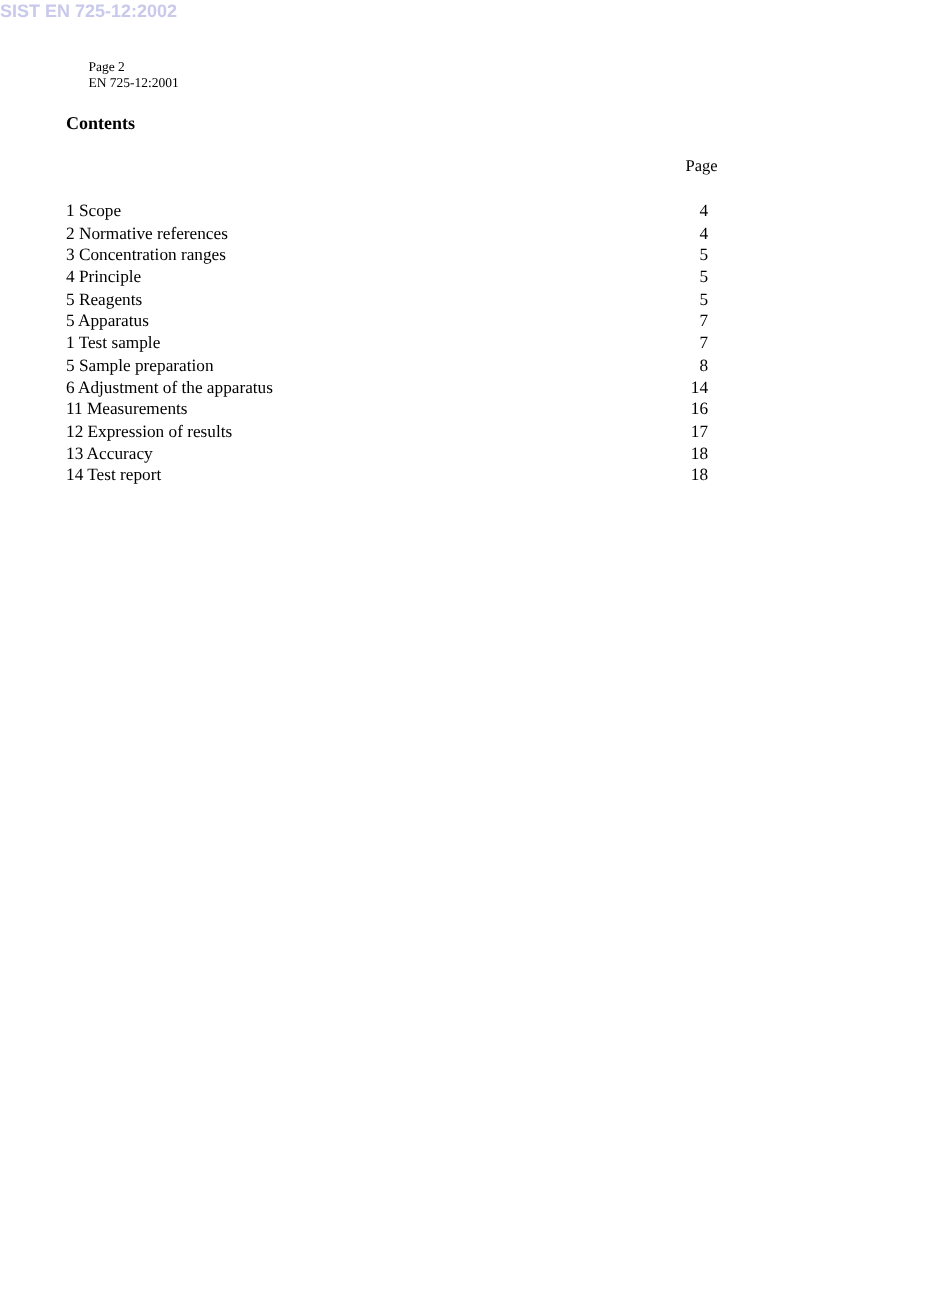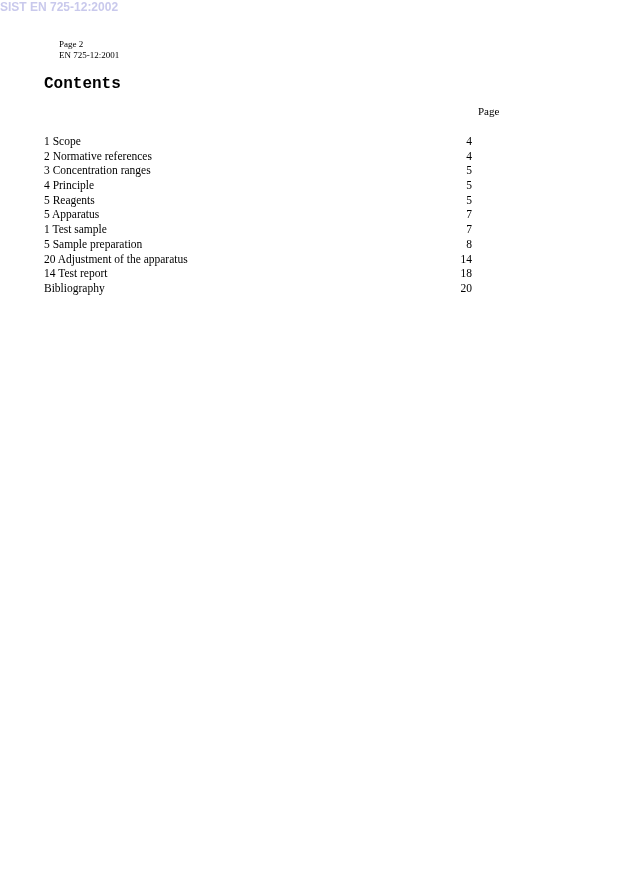--- a/index.html
+++ b/index.html
@@ -2,22 +2,22 @@
 <html><head>
 <meta charset="utf-8">
 <style>
   html, body { margin: 0; padding: 0; background: #ffffff; }
   body { width: 619px; height: 877px; position: relative; overflow: hidden;
          font-family: "Liberation Serif", serif; color: #000; }
   .watermark { position: absolute; top: 0; left: 0; width: 619px; text-align: left;
                font-family: "Liberation Sans", sans-serif; font-weight: bold;
                font-size: 12px; color: #c9c9ec; line-height: 14px; }
   .header { position: absolute; left: 59px; top: 39px; font-size: 9px; line-height: 11px; }
-  .title { position: absolute; left: 44px; top: 75px; font-size: 16px; font-weight: bold; font-family: Liberation Mono, monospace; }
-  .page-col-head { position: absolute; left: 457px; top: 105px; font-size: 11px; margin-left: 21px; }
+  .title { position: absolute; left: 44px; top: 75px; font-size: 12px; font-weight: bold; }
+  .page-col-head { position: absolute; left: 457px; top: 105px; font-size: 11px; }
   .toc { position: absolute; left: 44px; top: 134px; width: 440px; }
   .toc-row { display: flex; justify-content: space-between; font-size: 11.5px; height: 14.7px; line-height: 14.7px; }
   .toc-page { width: 30px; text-align: right; padding-right: 0; margin-right: 12px; }
 </style>
 </head>
 <body>
 
 <div class="watermark">SIST EN 725-12:2002</div>
 
 <div class="header">
@@ -56,24 +56,32 @@
     </div>
   <div class="toc-row">
       <span>1 Test sample</span>
       <span class="toc-page">7</span>
     </div>
   <div class="toc-row">
       <span>5 Sample preparation</span>
       <span class="toc-page">8</span>
     </div>
   <div class="toc-row">
-      <span>20 Adjustment of the apparatus</span>
+      <span>6 Adjustment of the apparatus</span>
       <span class="toc-page">14</span>
+    </div>
+  <div class="toc-row">
+      <span>11 Measurements</span>
+      <span class="toc-page">16</span>
+    </div>
+  <div class="toc-row">
+      <span>12 Expression of results</span>
+      <span class="toc-page">17</span>
+    </div>
+  <div class="toc-row">
+      <span>13 Accuracy</span>
+      <span class="toc-page">18</span>
     </div>
   <div class="toc-row">
       <span>14 Test report</span>
       <span class="toc-page">18</span>
     </div>
-  <div class="toc-row">
-      <span>Bibliography</span>
-      <span class="toc-page">20</span>
-    </div>
 </div>
 
 </body></html>

